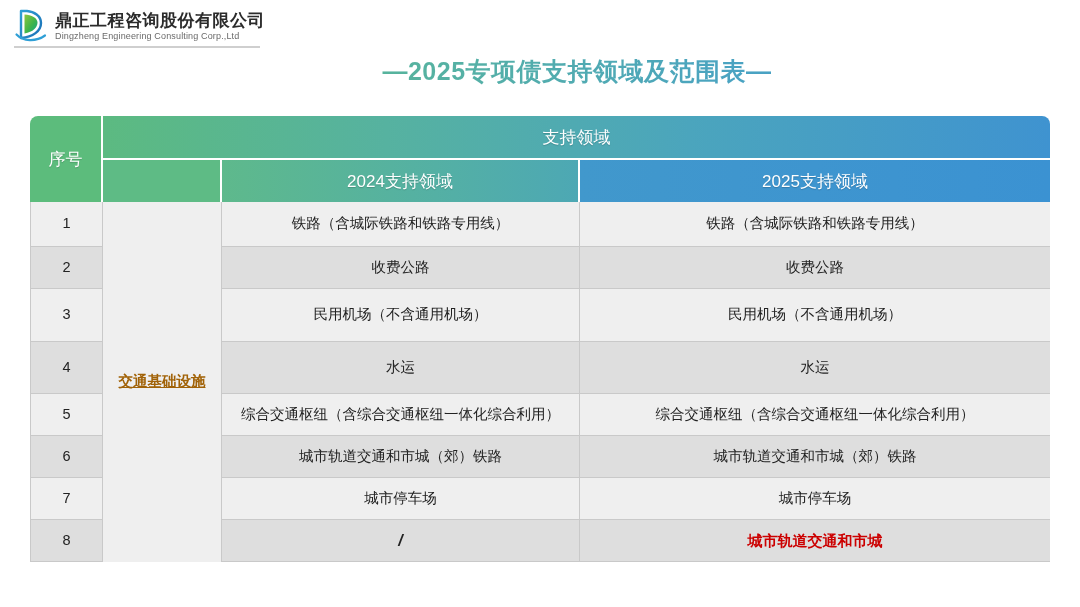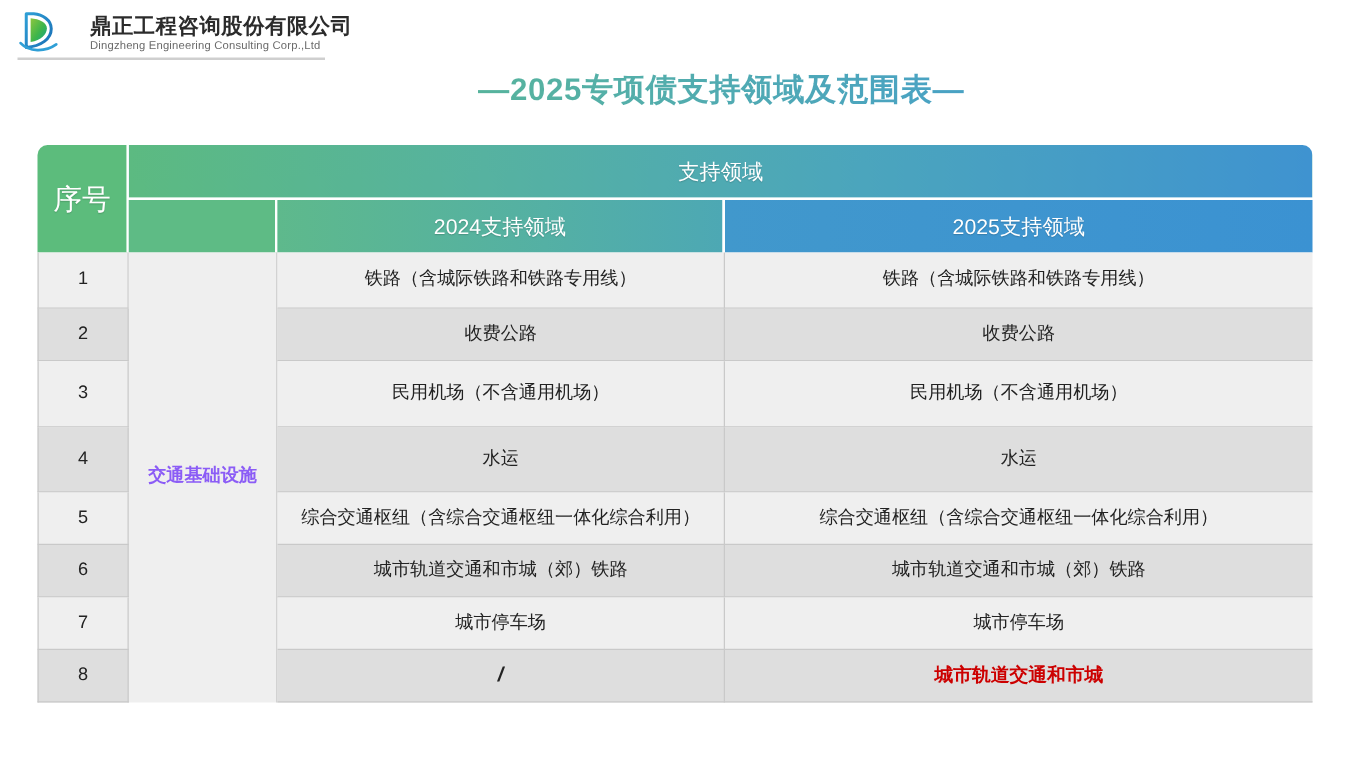--- a/index.html
+++ b/index.html
@@ -15,21 +15,21 @@
     position: relative;
   }
 
   
   .brand {
     position: absolute;
     left: 14px;
     top: 6px;
     display: flex;
     align-items: center;
-    gap: 24px;
+    gap: 7px;
     height: 40px;
   }
   .brand-mark {
     width: 34px;
     height: 36px;
     position: relative;
     flex: 0 0 auto;
   }
   .brand-text {
     display: flex;
@@ -107,21 +107,21 @@
     border-right: 2px solid #ffffff;
     border-bottom: 2px solid #ffffff;
     text-shadow: 0 1px 1px rgba(0,0,0,0.18);
   }
   .hd-seq {
     background: #5cbc7c;
     height: 84px;
     border-bottom: none;
     border-top-left-radius: 8px;
     border-bottom-left-radius: 0;
-    font-size: 23px;
+    font-size: 17px;
   }
   .hd-top {
     background: linear-gradient(90deg, #5cba81 0%, #56b2a0 30%, #4ba5bd 62%, #3f93d0 100%);
     height: 42px;
     border-top-right-radius: 8px;
     border-right: none;
   }
   .hd-2024 {
     background: linear-gradient(90deg, #5eb98c 0%, #54b0a4 60%, #4da8b4 100%);
     height: 42px;
@@ -151,22 +151,23 @@
   }
   .row-odd .bd { background: #efefef; }
   .row-even .bd { background: #dedede; }
 
   .cell-seq { width: 73px; }
   .cell-cat {
     width: 119px;
     background: #efefef !important;
     font-weight: bold;
     font-size: 14.5px;
-    color: #8b5cf6;
-    border-bottom: none;
+    color: #a16207;
+    border-bottom: none;
+    text-decoration: underline;
   }
   .cell-2024 { width: 358px; }
   .cell-2025 { width: 470px; border-right: none; }
 
   .first-col-edge { border-left: 1px solid #c9c9c9; }
   .last-row .bd { border-bottom: 1px solid #c9c9c9; }
 
   .hl-red {
     color: #cc0000;
     font-weight: bold;

